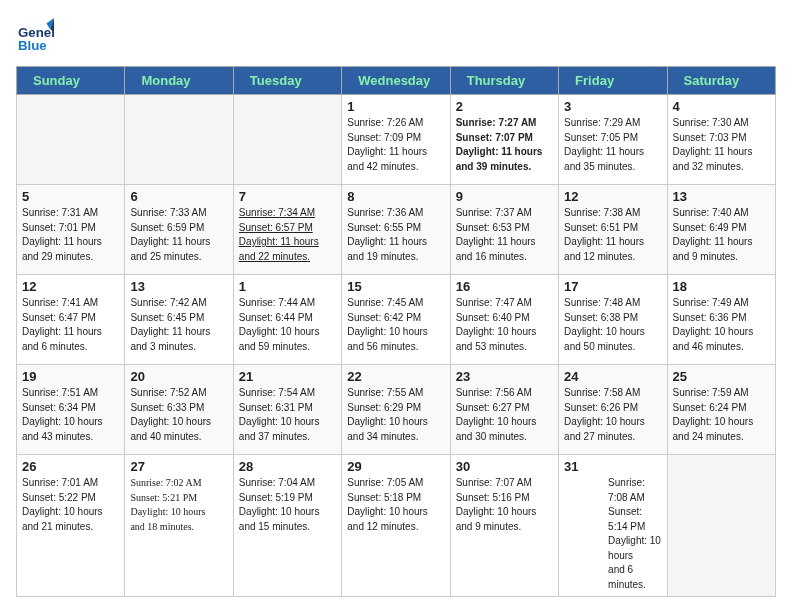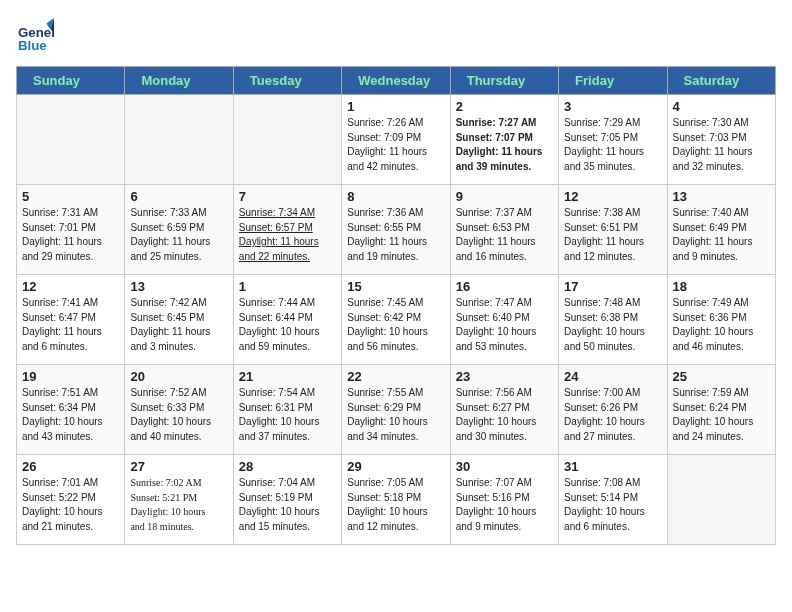--- a/index.html
+++ b/index.html
@@ -278,21 +278,21 @@
         </td>
         <td>
           <span class="day-num">23</span>
           <div class="cell-info" style="white-space: pre-line;">Sunrise: 7:56 AM
 Sunset: 6:27 PM
 Daylight: 10 hours
 and 30 minutes.</div>
         </td>
         <td>
           <span class="day-num">24</span>
-          <div class="cell-info" style="white-space: pre-line;">Sunrise: 7:00 AM
+          <div class="cell-info" style="white-space: pre-line;">Sunrise: 7:58 AM
 Sunset: 6:26 PM
 Daylight: 10 hours
 and 27 minutes.</div>
         </td>
         <td>
           <span class="day-num">25</span>
           <div class="cell-info" style="white-space: pre-line;">Sunrise: 7:59 AM
 Sunset: 6:24 PM
 Daylight: 10 hours
 and 24 minutes.</div>
@@ -329,21 +329,21 @@
         </td>
         <td>
           <span class="day-num">30</span>
           <div class="cell-info" style="white-space: pre-line;">Sunrise: 7:07 AM
 Sunset: 5:16 PM
 Daylight: 10 hours
 and 9 minutes.</div>
         </td>
         <td>
           <span class="day-num">31</span>
-          <div class="cell-info" style="white-space: pre-line;">Sunrise: 7:08 AM
+          <div class="cell-info" style="white-space: pre-line; margin-left: 44px;">Sunrise: 7:08 AM
 Sunset: 5:14 PM
 Daylight: 10 hours
 and 6 minutes.</div>
         </td>
         <td class="empty-cell"></td>
       </tr>
     </tbody>
 </table>
 
 </body></html>

